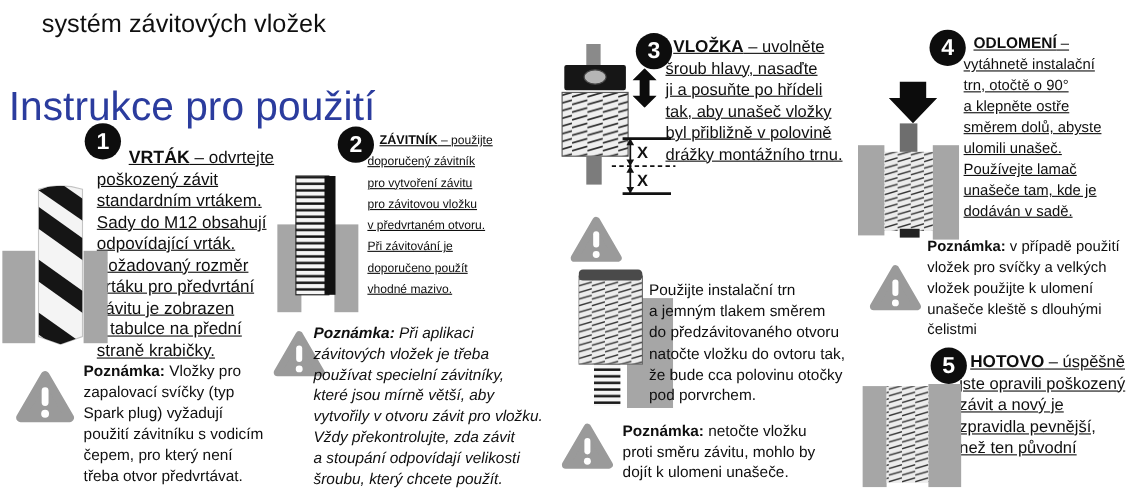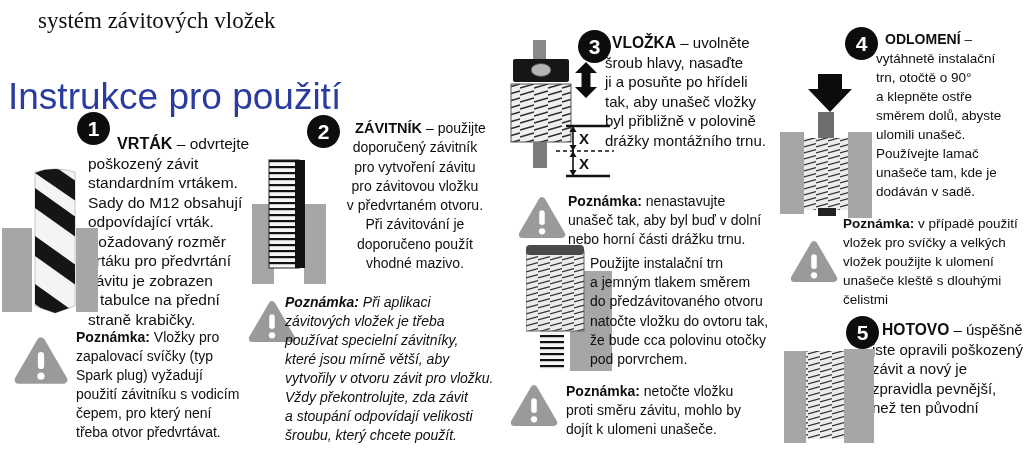--- a/index.html
+++ b/index.html
@@ -1,27 +1,27 @@
 <!DOCTYPE html>
 <html><head>
 <meta charset="utf-8">
 <style>
   html,body{margin:0;padding:0;background:#fff;}
   #page{position:relative;width:1024px;height:449px;background:#ffffff;overflow:hidden;
         font-family:"Liberation Sans","DejaVu Sans",sans-serif;color:#0f0f0f;}
-  .subtitle{position:absolute;left:38px;top:8px;font-size:23px;color:#101010;font-family:Liberation Serif, serif;}
+  .subtitle{position:absolute;left:38px;top:8px;font-size:23px;color:#101010;}
   .title{position:absolute;left:8px;top:40px;font-size:37px;color:#2b3c9e;letter-spacing:0;margin-top:36px;}
   .badge{position:absolute;width:33px;height:33px;border-radius:50%;background:#0d0d0d;color:#ffffff;
          font-weight:bold;font-size:21px;display:flex;align-items:center;justify-content:center;}
   p{margin:0;}
-  .step{position:absolute;width:max-content;white-space:normal;}
+  .step{position:absolute;width:max-content;white-space:normal;text-decoration:underline;}
   .step b{font-size:1.04em;}
   .step .body,.note .body{white-space:pre-line;}
   .s1{left:88px;top:117px;font-size:15.5px;line-height:19.5px;text-indent:29px;margin-top:17px;}
-  .s2{left:344px;top:119px;font-size:14px;line-height:19.3px;text-indent:11px;text-align:center;}
+  .s2{left:334px;top:119px;font-size:11px;line-height:19.3px;text-indent:11px;}
   .s3{left:605px;top:33px;font-size:15px;line-height:19.5px;text-indent:7px;}
   .s4{left:876px;top:30px;font-size:13.5px;line-height:19px;text-indent:9px;}
   .s5{left:872px;top:320px;font-size:15px;line-height:19.5px;text-indent:10px;}
   .note{position:absolute;width:max-content;font-size:14px;line-height:19px;}
   .n1{left:76px;top:328px;}
   .n2{left:285px;top:293px;font-style:italic;}
   .n3a{left:568px;top:192px;}
   .n3b{left:566px;top:382px;}
   .n4{left:843px;top:214px;font-size:13.5px;}
   .para{position:absolute;left:590px;top:254px;width:max-content;font-size:14px;line-height:19.2px;white-space:pre-line;}
@@ -154,23 +154,20 @@
     <polygon points="13.5,52 17,58 20.5,52" fill="#111111"></polygon>
     <text x="23" y="26" font-size="15" font-weight="bold" fill="#111111">X</text>
     <text x="23" y="51" font-size="15" font-weight="bold" fill="#111111">X</text>
   </svg>
 
   <svg class="art" style="left:518px;top:196px" width="48" height="44" viewBox="0 0 60 56">
     <path d="M30,6 L55,49 L5,49 Z" fill="#9a9a9a" stroke="#9a9a9a" stroke-width="9" stroke-linejoin="round"></path>
     <rect x="26.5" y="18" width="7" height="19" rx="3.5" fill="#ffffff"></rect>
     <circle cx="30" cy="45" r="4" fill="#ffffff"></circle>
   </svg>
-  <p class="note n3a"><b>Poznámka:</b><span class="body"> nenastavujte
-unašeč tak, aby byl buď v dolní
-nebo horní části drážku trnu.</span></p>
 
   <svg class="art" style="left:526px;top:243px" width="86" height="128" viewBox="0 0 86 128">
     <rect x="44" y="28" width="42" height="100" fill="#a6a6a6"></rect>
     <rect x="14" y="86" width="24" height="40" fill="url(#ridge)"></rect>
     <rect x="0" y="8" width="58" height="80" fill="url(#coilB)" stroke="#666666"></rect>
     <rect x="0" y="2" width="58" height="10" rx="4" fill="#4a4a4a"></rect>
   </svg>
   <p class="para">Použijte instalační trn
 a jemným tlakem směrem
 do předzávitovaného otvoru

